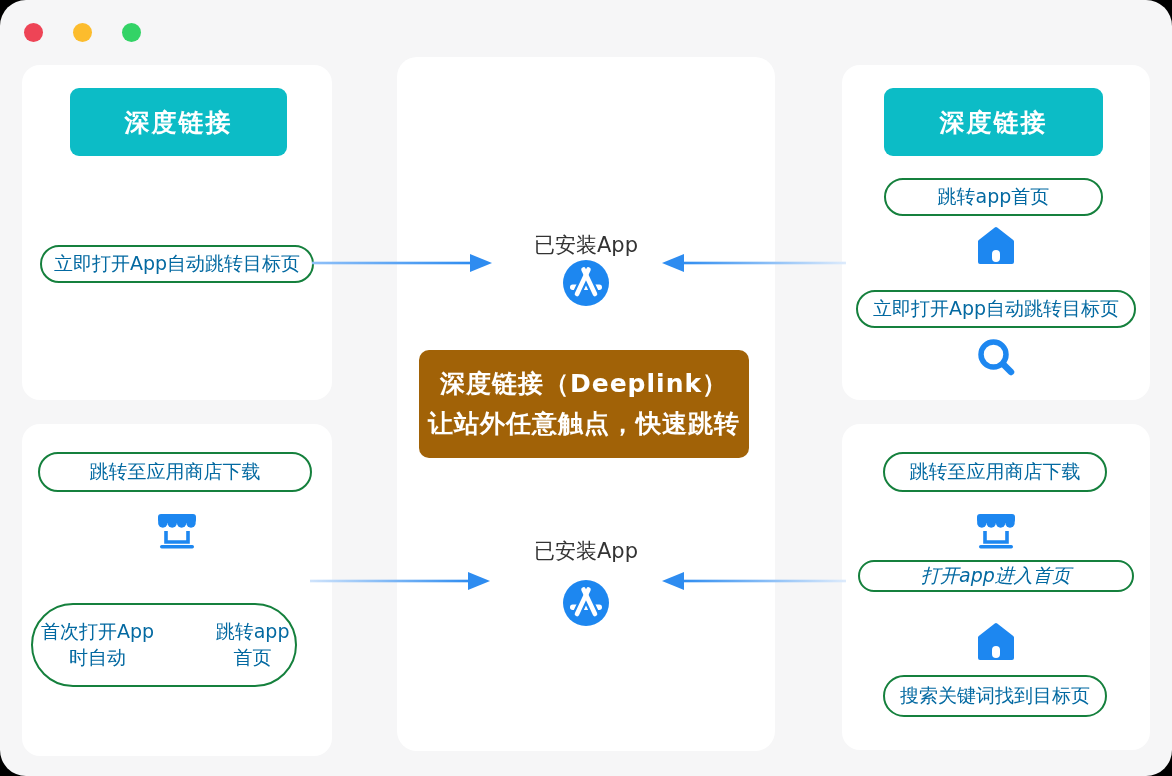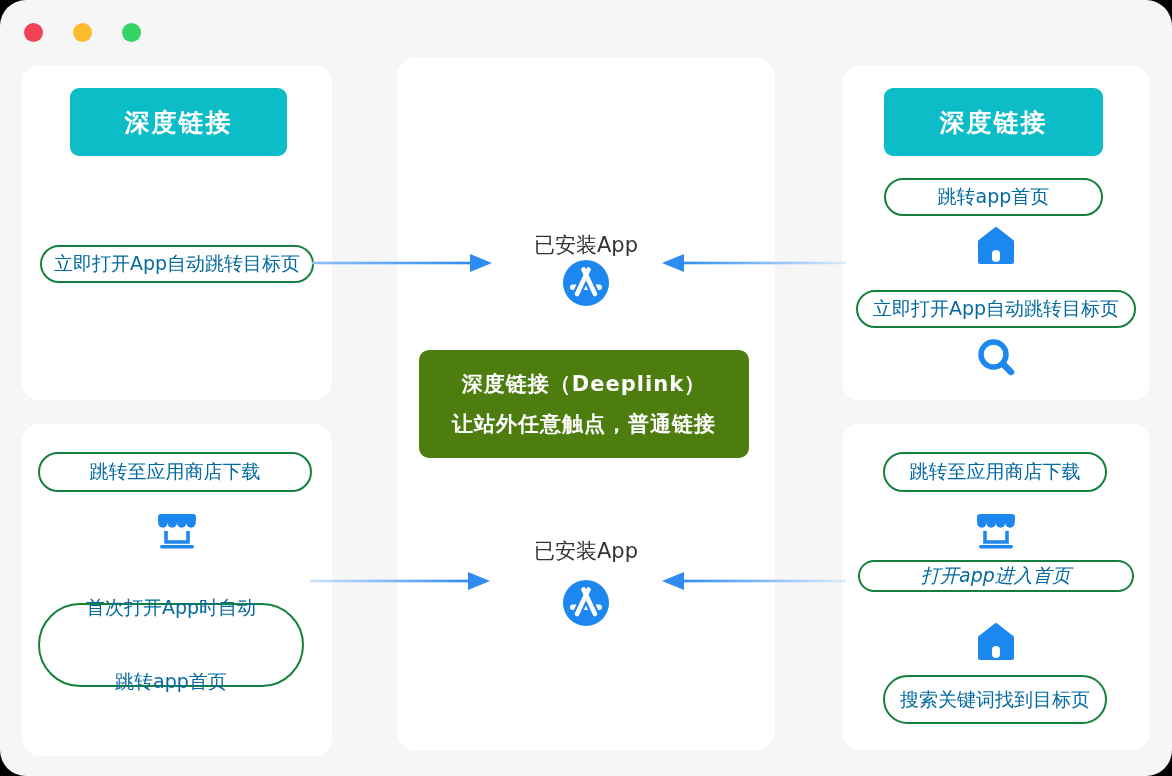--- a/index.html
+++ b/index.html
@@ -21,23 +21,23 @@
     background:#0cbcc6;color:#fff;font-size:25px;font-weight:bold;border-radius:9px;
     letter-spacing:2px;
   }
   .pill{
     position:absolute;display:flex;align-items:center;justify-content:center;
     background:#fff;border:2px solid #15803d;border-radius:999px;
     font-size:19px;color:#0369a1;box-sizing:border-box;text-align:center;line-height:1.35;
   }
   .banner{
     position:absolute;left:22px;top:293px;width:330px;height:108px;
-    background:#4d7c0f;color:#fff;border-radius:10px;
+    background:#a16207;color:#fff;border-radius:10px;
     display:flex;flex-direction:column;align-items:center;justify-content:center;
-    font-size:21px;font-weight:bold;line-height:40px;letter-spacing:1px;
+    font-size:25px;font-weight:bold;line-height:40px;letter-spacing:1px;
   }
   .center-label{
     position:absolute;left:0;width:100%;text-align:center;
     font-size:21px;color:#333;font-weight:500;
   }
   .icon-abs{position:absolute;left:50%;transform:translateX(-50%);}
   .arrow{position:absolute;}
 </style>
 </head>
 <body>
@@ -61,21 +61,21 @@
       <svg width="48" height="48" viewBox="0 0 48 48" fill="#1d87f0">
         <rect x="5" y="6" width="38" height="9" rx="3"></rect>
         <circle cx="9.8" cy="15" r="4.7"></circle>
           <circle cx="19.2" cy="15" r="4.7"></circle>
         <circle cx="28.6" cy="15" r="4.7"></circle>
           <circle cx="38" cy="15" r="4.7"></circle>
         <path d="M13 23 v11 h22 v-11" fill="none" stroke="#1d87f0" stroke-width="3.6"></path>
         <rect x="7" y="37" width="34" height="3.4" rx="1.7"></rect>
       </svg>
     </span>
-    <div class="pill" style="left:16px;top:179px;width:266px;height:84px;border-radius:44px;flex-direction:column;gap:48px;">
+    <div class="pill" style="left:9px;top:179px;width:266px;height:84px;border-radius:44px;flex-direction:row;gap:48px;">
       <span>首次打开App时自动</span>
       <span>跳转app首页</span>
     </div>
   </div>
 
   <div class="panel panel-center">
     <div class="center-label" style="top:162px;margin-top:12px;">已安装App</div>
     <span class="icon-abs" style="top:202px;">
       <svg width="48" height="48" viewBox="0 0 48 48">
         <circle cx="24" cy="24" r="23" fill="#1d87f0"></circle>
@@ -85,21 +85,21 @@
             <line x1="33" y1="35" x2="21.5" y2="10.5"></line>
         </g>
         <g stroke="#fff" stroke-width="4.6" stroke-linecap="round">
           <line x1="15" y1="35" x2="26.5" y2="10.5"></line>
             <line x1="33" y1="35" x2="21.5" y2="10.5"></line>
         </g>
       </svg>
     </span>
     <div class="banner">
       <span>深度链接（Deeplink）</span>
-      <span>让站外任意触点，普通链接</span>
+      <span>让站外任意触点，快速跳转</span>
     </div>
     <div class="center-label" style="top:480px;">已安装App</div>
     <span class="icon-abs" style="top:522px;">
       <svg width="48" height="48" viewBox="0 0 48 48">
         <circle cx="24" cy="24" r="23" fill="#1d87f0"></circle>
         <rect x="8" y="25.5" width="32" height="5.4" rx="2.7" fill="#fff"></rect>
         <g stroke="#1d87f0" stroke-width="9" stroke-linecap="round">
           <line x1="15" y1="35" x2="26.5" y2="10.5"></line>
             <line x1="33" y1="35" x2="21.5" y2="10.5"></line>
         </g>
@@ -142,21 +142,21 @@
         <rect x="7" y="37" width="34" height="3.4" rx="1.7"></rect>
       </svg>
     </span>
     <div class="pill" style="left:16px;top:136px;width:276px;height:32px;font-style:italic;">打开app进入首页</div>
     <span class="icon-abs" style="top:197px;">
       <svg width="42" height="42" viewBox="0 0 42 42">
         <path d="M21 4 L37 16.5 V37 H5 V16.5 Z" fill="#1d87f0" stroke="#1d87f0" stroke-width="4" stroke-linejoin="round"></path>
         <rect x="17" y="25" width="8" height="12" rx="4" fill="#fff"></rect>
       </svg>
     </span>
-    <div class="pill" style="left:41px;top:251px;width:224px;height:49px;">搜索关键词找到目标页</div>
+    <div class="pill" style="left:41px;top:251px;width:224px;height:42px;">搜索关键词找到目标页</div>
   </div>
 
   <svg class="arrow" style="left:312px;top:248px;" width="180" height="30">
     <defs>
         <linearGradient id="g1" x1="0" y1="0" x2="1" y2="0">
       <stop offset="0" stop-color="#8fc0f8"></stop>
           <stop offset="1" stop-color="#2e8cf0"></stop>
     </linearGradient>
       </defs>
     <rect x="0" y="13.7" width="160" height="2.6" fill="url(#g1)"></rect>

